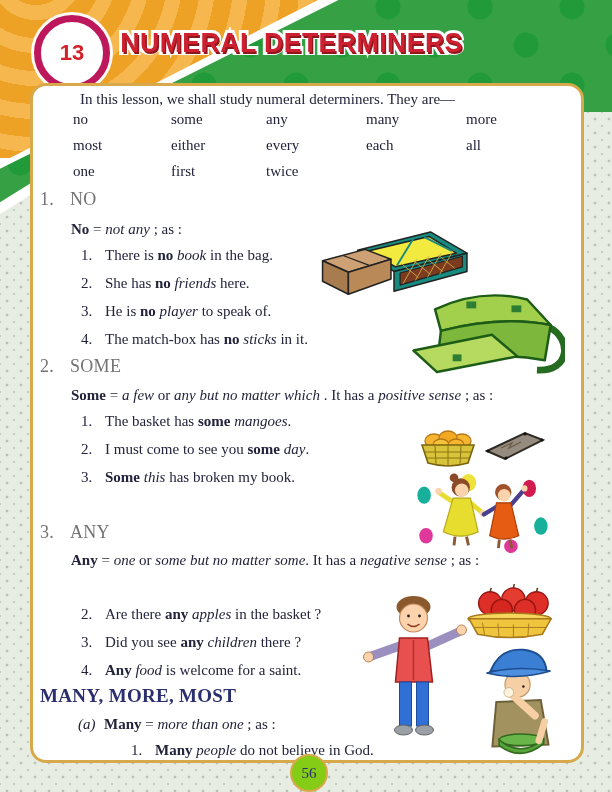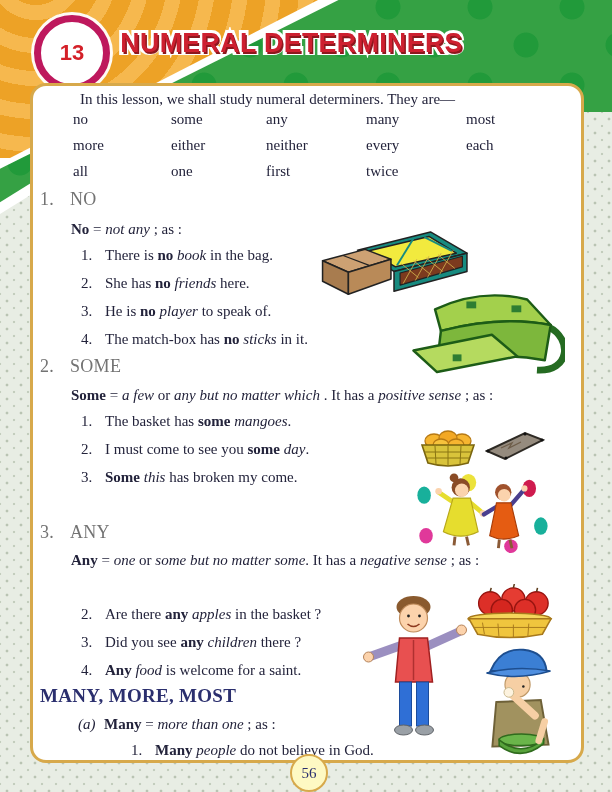--- a/index.html
+++ b/index.html
@@ -48,21 +48,21 @@
   .sec-h .snum{display:inline-block;width:30px;}
   .def{left:38px;}
   .item{left:48px;}
   .inum{display:inline-block;width:24px;}
   .rb{font-weight:700;}
   .ri{font-style:italic;}
   .sub-h{position:absolute;left:7px;font-weight:700;font-size:19px;color:#2b2f6e;letter-spacing:.3px;}
   .sub-label{display:inline-block;width:26px;font-style:italic;}
   .illus{position:absolute;}
   .illus svg{display:block;width:100%;height:100%;}
-  .pagenum{position:absolute;left:290px;top:754px;width:34px;height:34px;background:#fef9c3;
+  .pagenum{position:absolute;left:290px;top:754px;width:34px;height:34px;background:#84cc16;
        border:2px solid #d7a94b;border-radius:50%;display:flex;align-items:center;justify-content:center;
        font-size:15px;color:#2b2f6e;font-family:"Liberation Serif",serif;}
 </style>
 </head>
 <body>
 
 <div class="header-green"></div>
 <div class="header-stripe"></div>
 <div class="header-stripe2"></div>
 <div class="header-orange"></div>
@@ -74,24 +74,23 @@
 
 <div class="card">
 
   <div class="t intro">In this lesson, we shall study numeral determiners. They are—</div>
 
   <div class="wgrid">
     <span>no</span>
     <span>some</span>
     <span>any</span>
     <span>many</span>
+    <span>more</span>
     <span>most</span>
-    <span>more</span>
     <span>either</span>
-    <span>neither</span>
     <span>every</span>
     <span>each</span>
     <span>all</span>
     <span>one</span>
     <span>first</span>
     <span>twice</span>
   </div>
 
   <div class="sec-h" style="left:7px;top:103px;">
     <span class="snum">1.</span><span>NO</span>
@@ -154,21 +153,21 @@
     <span class="snum">2.</span><span>SOME</span>
   </div>
   <div class="t def" style="top:301px;"><span class="rb">Some</span><span> = </span><span class="ri">a few</span><span> or </span><span class="ri">any but no matter which</span><span> . It has a </span><span class="ri">positive sense</span><span> ; as :</span></div>
   <div class="t item" style="top:327px;">
     <span class="inum">1.</span><span><span>The basket has </span><span class="rb">some</span><span> </span><span class="ri">mangoes</span><span>.</span></span>
   </div>
   <div class="t item" style="top:355px;">
     <span class="inum">2.</span><span><span>I must come to see you </span><span class="rb">some</span><span> </span><span class="ri">day</span><span>.</span></span>
   </div>
   <div class="t item" style="top:383px;">
-    <span class="inum">3.</span><span><span class="rb">Some</span><span> </span><span class="ri">this</span><span> has broken my come.</span></span>
+    <span class="inum">3.</span><span><span class="rb">Some</span><span> </span><span class="ri">this</span><span> has broken my book.</span></span>
   </div>
 
   <div class="illus" style="left:385px;top:341px;width:60px;height:40px;">
     <svg viewBox="0 0 60 40">
       <g stroke="#b77914" stroke-width="1.3">
         <ellipse cx="16" cy="14" rx="9" ry="7" fill="#f6b530"></ellipse>
         <ellipse cx="44" cy="14" rx="9" ry="7" fill="#f6b530"></ellipse>
         <ellipse cx="30" cy="11" rx="9" ry="7" fill="#f3a824"></ellipse>
         <ellipse cx="23" cy="18" rx="8" ry="6" fill="#f6c23c"></ellipse>
         <ellipse cx="38" cy="18" rx="8" ry="6" fill="#f6b530"></ellipse>

